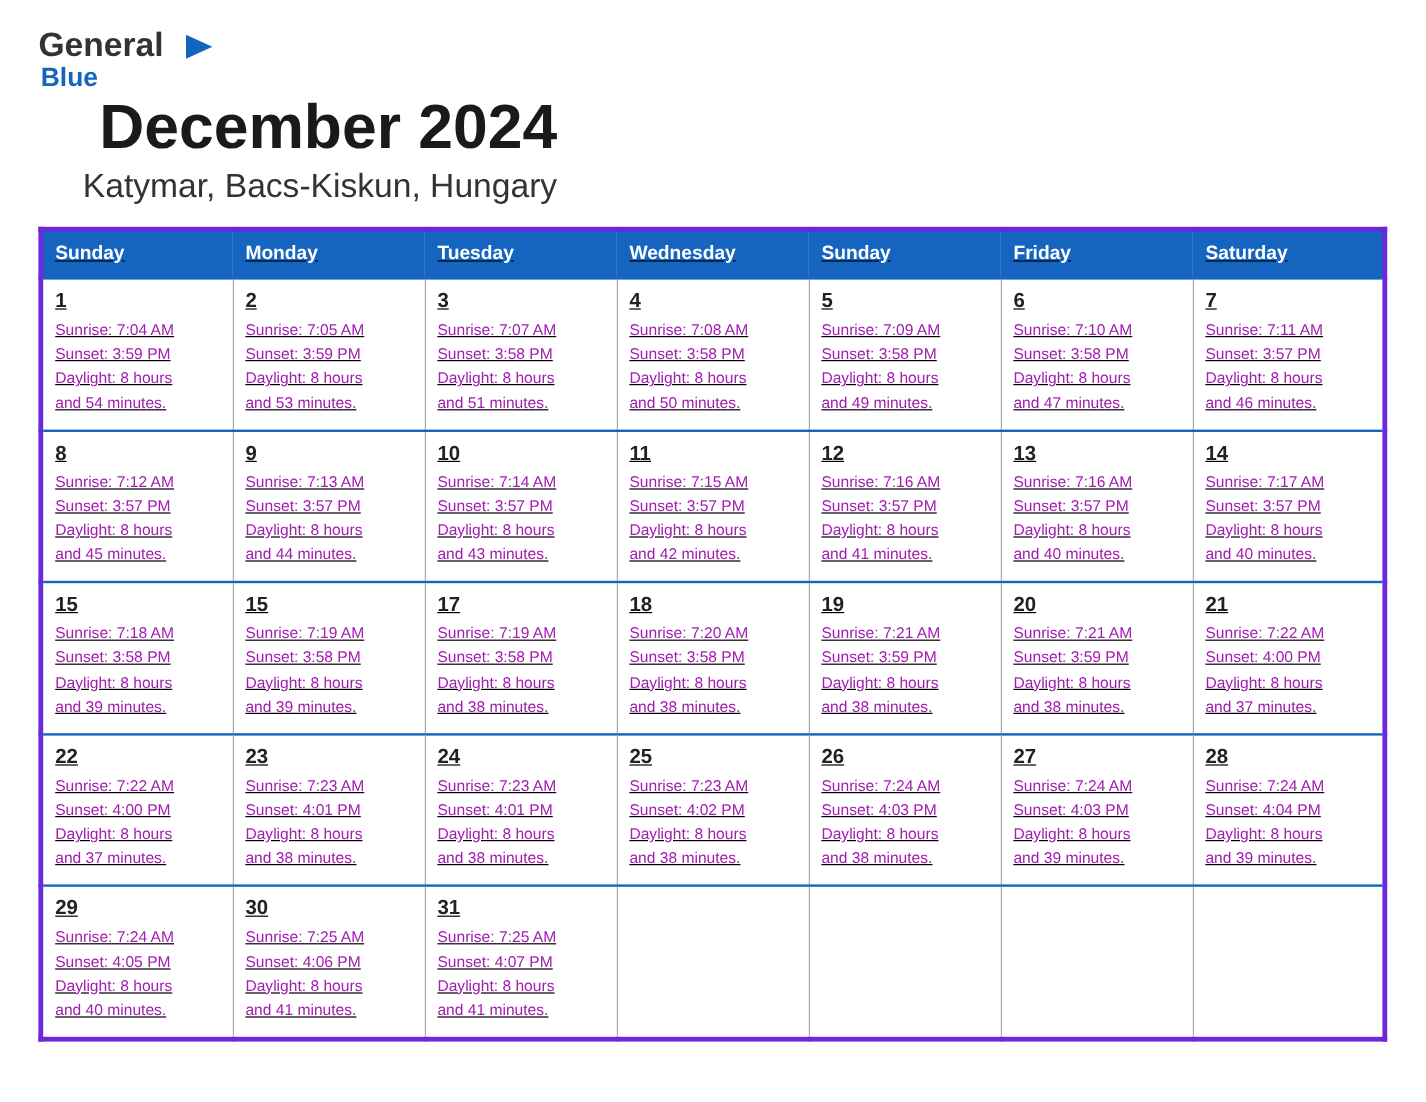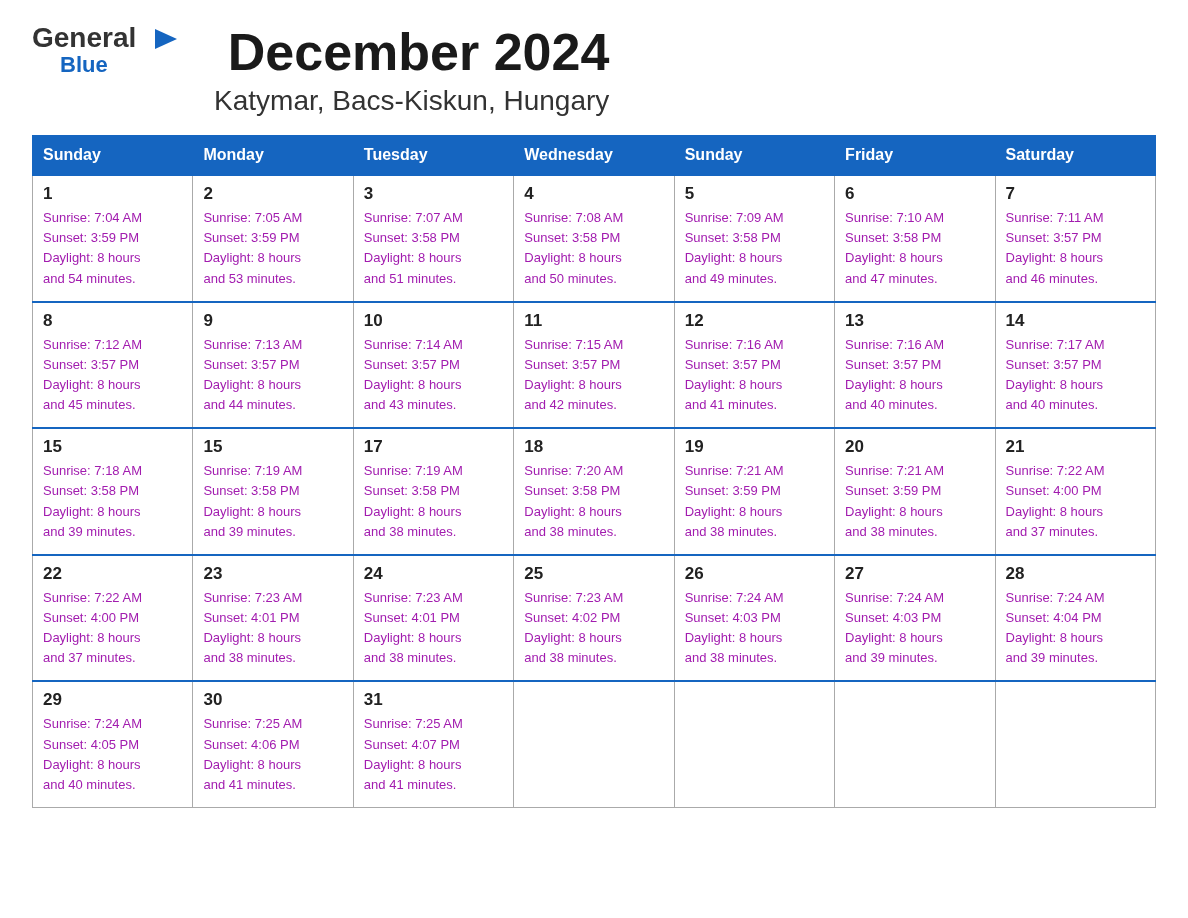--- a/index.html
+++ b/index.html
@@ -7,60 +7,61 @@
       font-family: Arial, sans-serif;
       background: #ffffff;
       padding: 24px 32px;
       width: 1188px;
       min-height: 918px;
     }
     .header-area {
       display: flex;
       align-items: flex-start;
       margin-bottom: 18px;
+      flex-direction: column;
     }
     .logo {
       display: flex;
       flex-direction: column;
       align-items: flex-start;
     }
     .logo-text {
       font-size: 28px;
       font-weight: bold;
       color: #1a1a1a;
       line-height: 1;
     }
     .logo-text span.general { color: #333; }
     .logo-line2 {
       color: #1565c0;
       font-size: 22px;
       font-weight: bold;
       margin-top: 0px;
       padding-left: 2px;
-      margin-left: 26px;
     }
     .title-area {
       text-align: right;
       margin-left: 37px;
     }
     .month-title {
       font-size: 52px;
       font-weight: bold;
       color: #1a1a1a;
       line-height: 1.1;
     }
     .location-title {
       font-size: 28px;
       color: #333;
       margin-top: 4px;
     }
     .calendar-table {
       width: 100%;
       border-collapse: collapse;
-      border: 1px solid #6d28d9;
+      border: 4px solid #6d28d9;
+      text-decoration: underline;
     }
     .calendar-table th {
       background-color: #1565c0;
       color: #ffffff;
       font-size: 16px;
       font-weight: bold;
       padding: 10px 10px;
       text-align: left;
       border: 1px solid #1565c0;
     }

